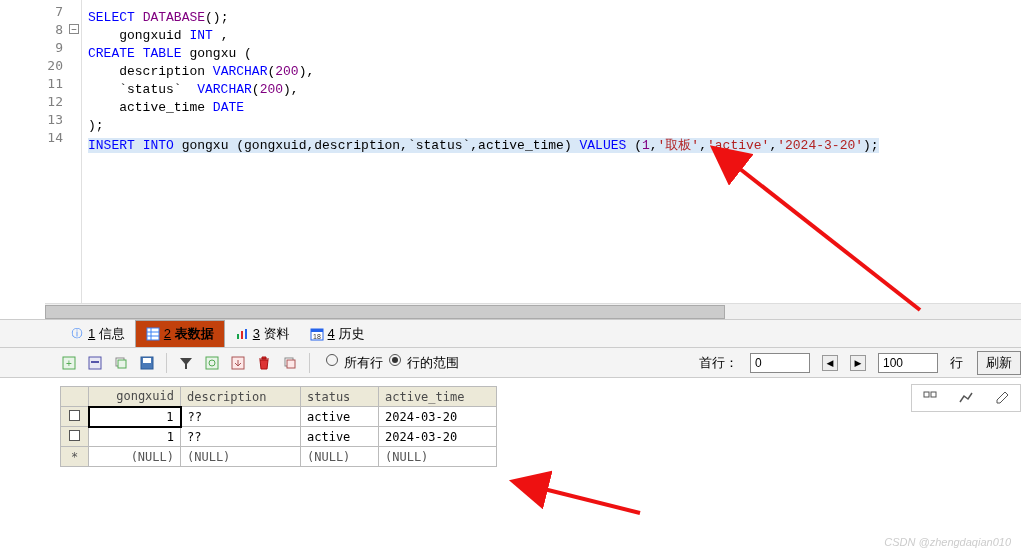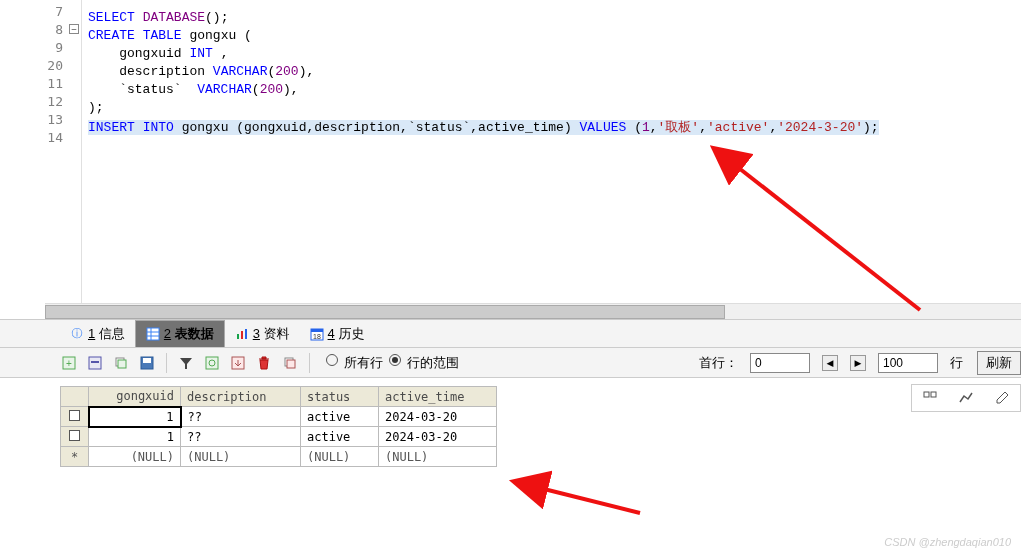--- a/index.html
+++ b/index.html
@@ -14,21 +14,21 @@
     .kw-blue { color: #0000FF; }
     .kw-purple { color: #800080; }
     .str-red { color: #B22222; }
     .ident { color: #000; }
     .sel-line { background: #d9e8f7; display: inline; }
     .hscroll { position: absolute; bottom: 0; left: 45px; right: 0; height: 16px; background: #f0f0f0; border-top: 1px solid #ddd; }
     .hscroll-thumb { position: absolute; left: 0; width: 680px; height: 14px; top: 1px; background: #ccc; border: 1px solid #aaa; }
     
     .tabs-bar { height: 28px; background: #f4f4f4; border-bottom: 1px solid #ccc; display: flex; align-items: center; padding-left: 60px; gap: 0; }
     .tab { padding: 4px 10px; display: flex; align-items: center; gap: 4px; cursor: pointer; font-size: 13px; }
-    .tab.active { background: #737373; border: 1px solid #aaa; border-bottom: none; }
+    .tab.active { background: #c2410c; border: 1px solid #aaa; border-bottom: none; }
     .tab-icon { width: 14px; height: 14px; display: inline-flex; align-items: center; justify-content: center; font-size: 11px; }
     .icon-info { color: #3b82f6; }
     .icon-table { color: #3b82f6; }
     .icon-chart { color: #16a34a; }
     .icon-cal { color: #2563eb; }
     .tab-label { color: #000; }
     .tab-label u { text-decoration: underline; }
     
     .toolbar { height: 30px; background: #f4f4f4; border-bottom: 1px solid #ccc; display: flex; align-items: center; padding-left: 58px; gap: 4px; }
     .tb-btn { width: 22px; height: 22px; display: inline-flex; align-items: center; justify-content: center; cursor: pointer; border: 1px solid transparent; }
@@ -72,24 +72,25 @@
       <div class="gutter-line">8<div class="fold-minus">−</div></div>
       <div class="gutter-line">9</div>
       <div class="gutter-line">20</div>
       <div class="gutter-line">11</div>
       <div class="gutter-line">12</div>
       <div class="gutter-line">13</div>
       <div class="gutter-line">14</div>
     </div>
   <div class="code-area" id="code">
       <div class="code-line"><span class="kw-blue">SELECT</span><span class=""> </span><span class="kw-purple">DATABASE</span><span class="ident">();</span></div>
+      <div class="code-line"><span class="ident">    gongxuid </span><span class="kw-blue">INT</span><span class="ident"> ,</span></div>
       <div class="code-line"><span class="kw-blue">CREATE</span><span class=""> </span><span class="kw-blue">TABLE</span><span class="ident"> gongxu (</span></div>
-      <div class="code-line"><span class="ident">    gongxuid </span><span class="kw-blue">INT</span><span class="ident"> ,</span></div>
       <div class="code-line"><span class="ident">    description </span><span class="kw-blue">VARCHAR</span><span class="">(</span><span class="kw-purple">200</span><span class="">),</span></div>
       <div class="code-line"><span class="ident">    `status`  </span><span class="kw-blue">VARCHAR</span><span class="">(</span><span class="kw-purple">200</span><span class="">),</span></div>
+      <div class="code-line"><span class="ident">    active_time </span><span class="kw-blue">DATE</span></div>
       <div class="code-line"><span class="ident">);</span></div>
       <div class="code-line"><span class="sel-line"><span class="kw-blue">INSERT</span><span class=""> </span><span class="kw-blue">INTO</span><span class="ident"> gongxu (gongxuid,description,`status`,active_time) </span><span class="kw-blue">VALUES</span><span class="ident"> (</span><span class="kw-purple">1</span><span class="">,</span><span class="str-red">'取板'</span><span class="">,</span><span class="str-red">'active'</span><span class="">,</span><span class="str-red">'2024-3-20'</span><span class="">);</span></span></div>
     </div>
   <div class="hscroll">
     <div class="hscroll-thumb"></div>
   </div>
 </div>
 
 <div class="tabs-bar" id="tabs">
     <div class="tab">

